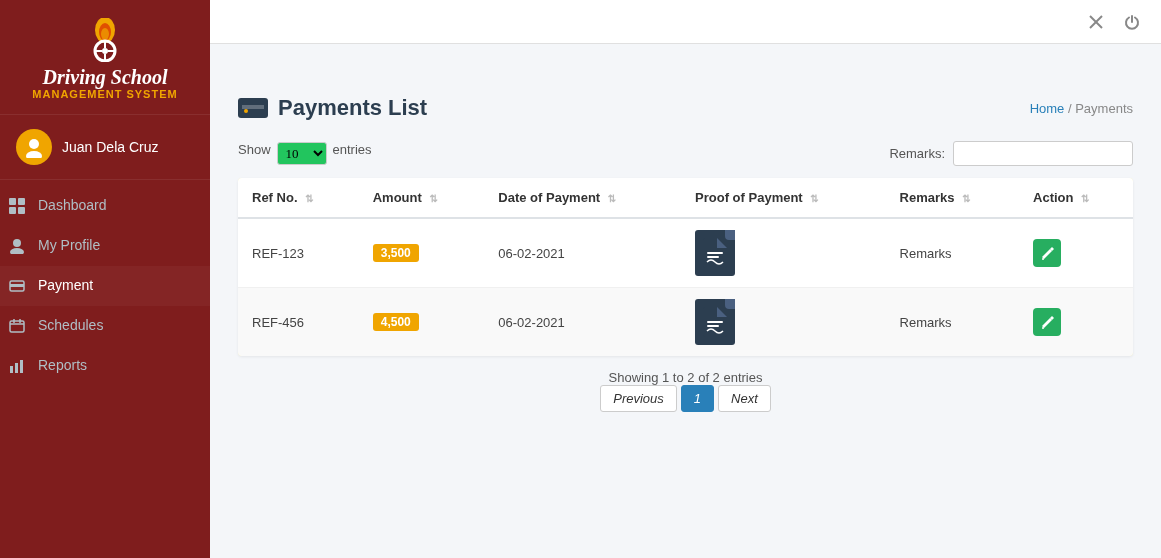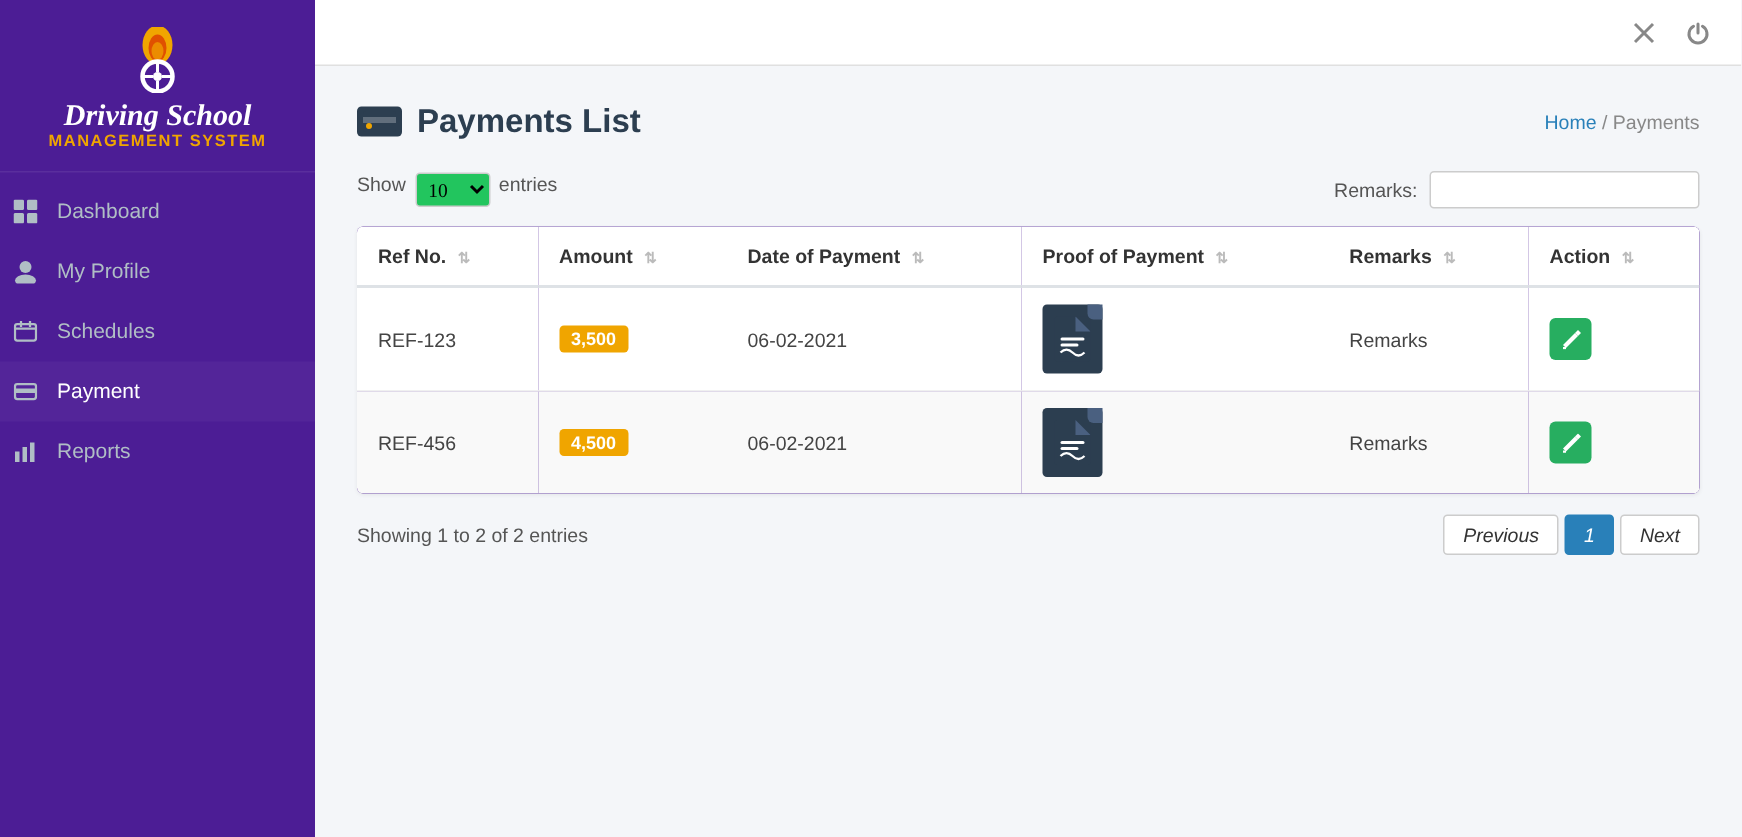--- a/index.html
+++ b/index.html
@@ -2,21 +2,21 @@
 <html><head>
   <meta charset="utf-8">
   <style>
     * { box-sizing: border-box; margin: 0; padding: 0; }
     body { font-family: 'Segoe UI', Arial, sans-serif; font-size: 14px; background: #f4f6f9; display: flex; height: 558px; overflow: hidden; }
 
     
     .sidebar {
       width: 210px;
       min-width: 210px;
-      background: #4c1d95;
+      background: #7f1d1d;
       color: #fff;
       display: flex;
       flex-direction: column;
       height: 558px;
     }
     .sidebar-logo {
       display: flex;
       flex-direction: column;
       align-items: center;
       padding: 18px 10px 14px;
@@ -74,20 +74,21 @@
     .nav-item.active { color: #fff; background: rgba(255,255,255,0.04); }
     .nav-icon { width: 18px; height: 18px; display: flex; align-items: center; justify-content: center; font-size: 15px; }
 
     
     .main-content {
       flex: 1;
       display: flex;
       flex-direction: column;
       background: #f4f6f9;
       overflow: hidden;
+      gap: 27px;
     }
     .topbar {
       background: #fff;
       height: 44px;
       display: flex;
       align-items: center;
       justify-content: flex-end;
       padding: 0 18px;
       border-bottom: 1px solid #e0e0e0;
       gap: 14px;
@@ -157,21 +158,21 @@
       border-radius: 3px;
       padding: 4px 8px;
       font-size: 13px;
       width: 180px;
     }
 
     
     .data-table {
       width: 100%;
       border-collapse: collapse;
-      background: #4c1d95;
+      background: #fef9c3;
       border-radius: 4px;
       overflow: hidden;
       box-shadow: 0 1px 3px rgba(0,0,0,0.07);
     }
     .data-table thead tr {
       background: #f8f9fa;
       border-bottom: 2px solid #dee2e6;
     }
     .data-table th {
       padding: 12px 14px;
@@ -234,20 +235,21 @@
       font-size: 14px;
     }
 
     .table-footer {
       display: flex;
       align-items: center;
       justify-content: space-between;
       margin-top: 14px;
       font-size: 13px;
       color: #555;
+      flex-direction: column;
     }
     .pagination {
       display: flex; align-items: center; gap: 4px;
     }
     .page-btn {
       border: 1px solid #ccc;
       background: #fff;
       color: #333;
       padding: 5px 12px;
       border-radius: 3px;
@@ -277,20 +279,29 @@
       <circle cx="27" cy="33" r="3" fill="#fff"></circle>
       <line x1="27" y1="23" x2="27" y2="30" stroke="#fff" stroke-width="2"></line>
       <line x1="27" y1="36" x2="27" y2="43" stroke="#fff" stroke-width="2"></line>
       <line x1="17" y1="33" x2="24" y2="33" stroke="#fff" stroke-width="2"></line>
       <line x1="30" y1="33" x2="37" y2="33" stroke="#fff" stroke-width="2"></line>
     </svg>
     <div class="logo-text-school">Driving School</div>
     <div class="logo-text-sub">Management System</div>
   </div>
 
+  <div class="user-section">
+    <div class="user-avatar">
+      <svg width="22" height="22" viewBox="0 0 22 22">
+          <circle cx="11" cy="8" r="5" fill="#fff"></circle>
+          <ellipse cx="11" cy="20" rx="8" ry="5" fill="#fff"></ellipse>
+        </svg>
+    </div>
+    <div class="user-name">Juan Dela Cruz</div>
+  </div>
 
   <nav class="nav-menu">
     <a class="nav-item">
       <span class="nav-icon">
         <svg width="16" height="16" viewBox="0 0 16 16">
             <rect x="0" y="0" width="7" height="7" rx="1" fill="#b0bec5"></rect>
             <rect x="9" y="0" width="7" height="7" rx="1" fill="#b0bec5"></rect>
             <rect x="0" y="9" width="7" height="7" rx="1" fill="#b0bec5"></rect>
             <rect x="9" y="9" width="7" height="7" rx="1" fill="#b0bec5"></rect>
           </svg>
@@ -299,39 +310,39 @@
     </a>
     <a class="nav-item">
       <span class="nav-icon">
         <svg width="16" height="16" viewBox="0 0 16 16">
             <circle cx="8" cy="5" r="4" fill="#b0bec5"></circle>
             <ellipse cx="8" cy="14" rx="7" ry="4" fill="#b0bec5"></ellipse>
           </svg>
       </span>
       <span>My Profile</span>
     </a>
+    <a class="nav-item active">
+      <span class="nav-icon">
+        <svg width="16" height="16" viewBox="0 0 16 16">
+            <rect x="1" y="3" width="14" height="10" rx="1.5" fill="none" stroke="#b0bec5" stroke-width="1.5"></rect>
+            <rect x="1" y="6" width="14" height="3" fill="#b0bec5"></rect>
+          </svg>
+      </span>
+      <span>Payment</span>
+    </a>
     <a class="nav-item">
       <span class="nav-icon">
         <svg width="16" height="16" viewBox="0 0 16 16">
             <rect x="1" y="3" width="14" height="11" rx="1.5" fill="none" stroke="#b0bec5" stroke-width="1.5"></rect>
             <line x1="1" y1="6" x2="15" y2="6" stroke="#b0bec5" stroke-width="1.5"></line>
             <line x1="5" y1="1" x2="5" y2="5" stroke="#b0bec5" stroke-width="1.5"></line>
             <line x1="11" y1="1" x2="11" y2="5" stroke="#b0bec5" stroke-width="1.5"></line>
           </svg>
       </span>
       <span>Schedules</span>
-    </a>
-    <a class="nav-item active">
-      <span class="nav-icon">
-        <svg width="16" height="16" viewBox="0 0 16 16">
-            <rect x="1" y="3" width="14" height="10" rx="1.5" fill="none" stroke="#b0bec5" stroke-width="1.5"></rect>
-            <rect x="1" y="6" width="14" height="3" fill="#b0bec5"></rect>
-          </svg>
-      </span>
-      <span>Payment</span>
     </a>
     <a class="nav-item">
       <span class="nav-icon">
         <svg width="16" height="16" viewBox="0 0 16 16">
             <rect x="1" y="8" width="3" height="7" fill="#b0bec5"></rect>
             <rect x="6" y="5" width="3" height="10" fill="#b0bec5"></rect>
             <rect x="11" y="2" width="3" height="13" fill="#b0bec5"></rect>
           </svg>
       </span>
       <span>Reports</span>

